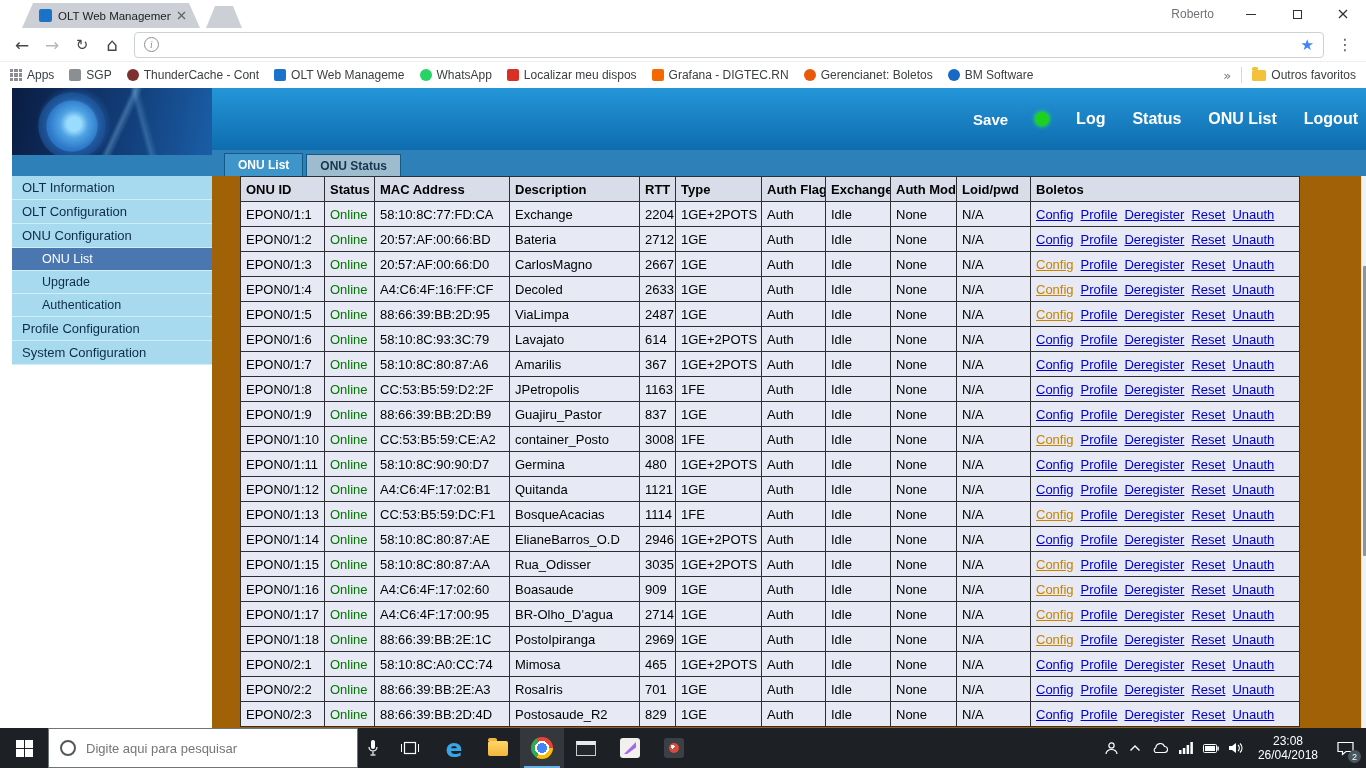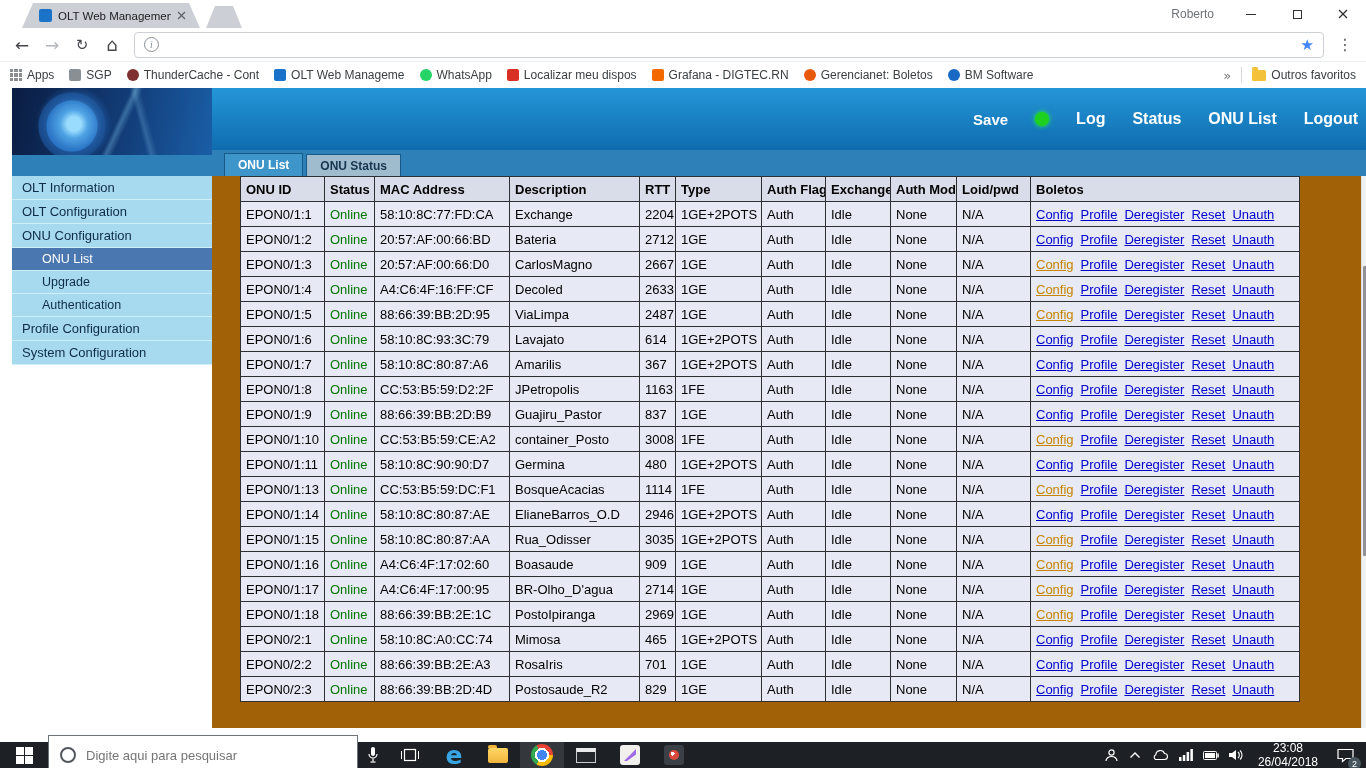--- a/index.html
+++ b/index.html
@@ -98,21 +98,21 @@
 
   
   .scrollbar{position:absolute;right:0;top:0;bottom:0;width:17px;background:#f0f1f3;border-left:1px solid #dcdee1}
   .sb-arrow{position:absolute;left:0;width:16px;height:16px;display:flex;align-items:center;justify-content:center}
   .sb-arrow.up{top:1px}.sb-arrow.down{bottom:1px}
   .tri-up{width:0;height:0;border-left:4px solid transparent;border-right:4px solid transparent;border-bottom:6px solid #55585c}
   .tri-down{width:0;height:0;border-left:4px solid transparent;border-right:4px solid transparent;border-top:6px solid #55585c}
   .sb-thumb{position:absolute;left:1px;top:90px;width:15px;height:290px;background:#8f9397;border-radius:1px}
 
   
-  .taskbar{position:absolute;left:0;bottom:0;width:1366px;height:26px;background:#1d2126;display:flex;
+  .taskbar{position:absolute;left:0;bottom:0;width:1366px;height:40px;background:#1d2126;display:flex;
            align-items:center;color:#fff}
   .tb-start{width:48px;height:40px;display:flex;align-items:center;justify-content:center;cursor:pointer}
   .win-logo{display:grid;grid-template-columns:8px 8px;grid-template-rows:8px 8px;gap:1px}
   .win-logo i{background:#fff}
   .tb-search{width:310px;height:40px;background:#fff;display:flex;align-items:center;gap:10px;
              padding:0 11px;border:1px solid #6f7479;cursor:text}
   .cortana-ring{width:16px;height:16px;border:2px solid #53575c;border-radius:50%;flex:0 0 auto}
   .tb-search input{border:none;outline:none;font-size:13px;color:#333;width:240px;background:transparent}
   .tb-mic{width:30px;height:40px;display:flex;align-items:center;justify-content:center}
   .tb-slot{width:44px;height:40px;display:flex;align-items:center;justify-content:center;position:relative;cursor:pointer}
@@ -439,20 +439,33 @@
                 <td>Germina</td>
                 <td>480</td>
                 <td>1GE+2POTS</td>
                 <td>Auth</td>
                 <td>Idle</td>
                 <td>None</td>
                 <td>N/A</td>
                 <td class="actions"><a href="#">Config</a><a href="#">Profile</a><a href="#">Deregister</a><a href="#">Reset</a><a href="#">Unauth</a></td>
               </tr>
               <tr>
+                <td>EPON0/1:12</td>
+                <td class="st-online">Online</td>
+                <td>A4:C6:4F:17:02:B1</td>
+                <td>Quitanda</td>
+                <td>1121</td>
+                <td>1GE</td>
+                <td>Auth</td>
+                <td>Idle</td>
+                <td>None</td>
+                <td>N/A</td>
+                <td class="actions"><a href="#">Config</a><a href="#">Profile</a><a href="#">Deregister</a><a href="#">Reset</a><a href="#">Unauth</a></td>
+              </tr>
+              <tr>
                 <td>EPON0/1:13</td>
                 <td class="st-online">Online</td>
                 <td>CC:53:B5:59:DC:F1</td>
                 <td>BosqueAcacias</td>
                 <td>1114</td>
                 <td>1FE</td>
                 <td>Auth</td>
                 <td>Idle</td>
                 <td>None</td>
                 <td>N/A</td>

